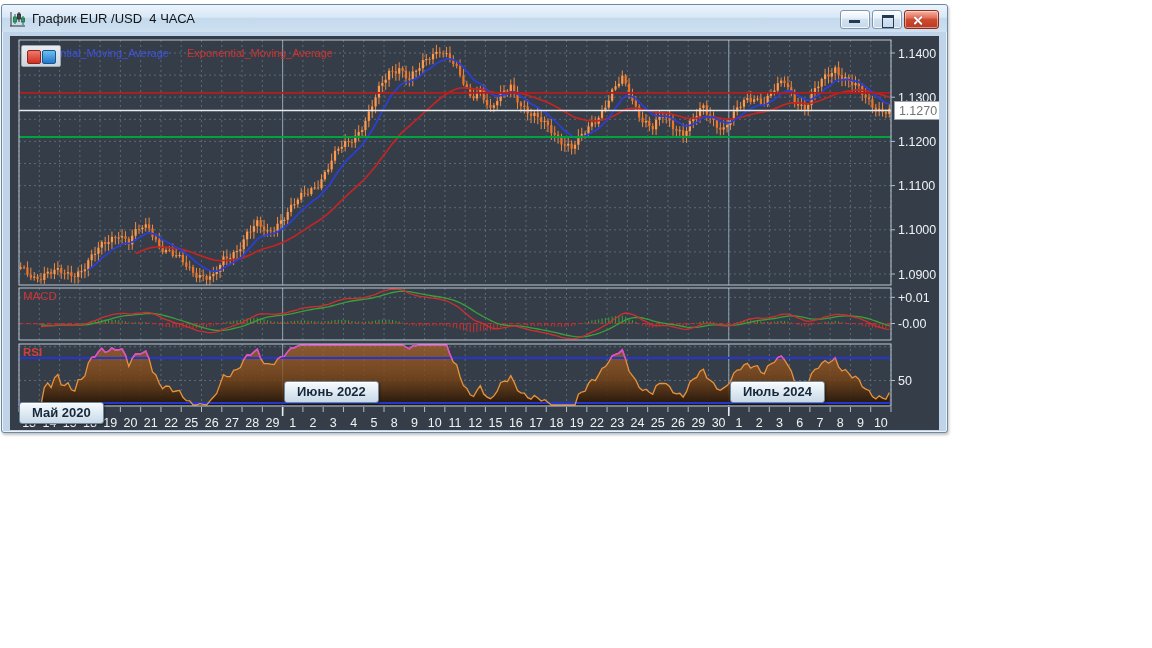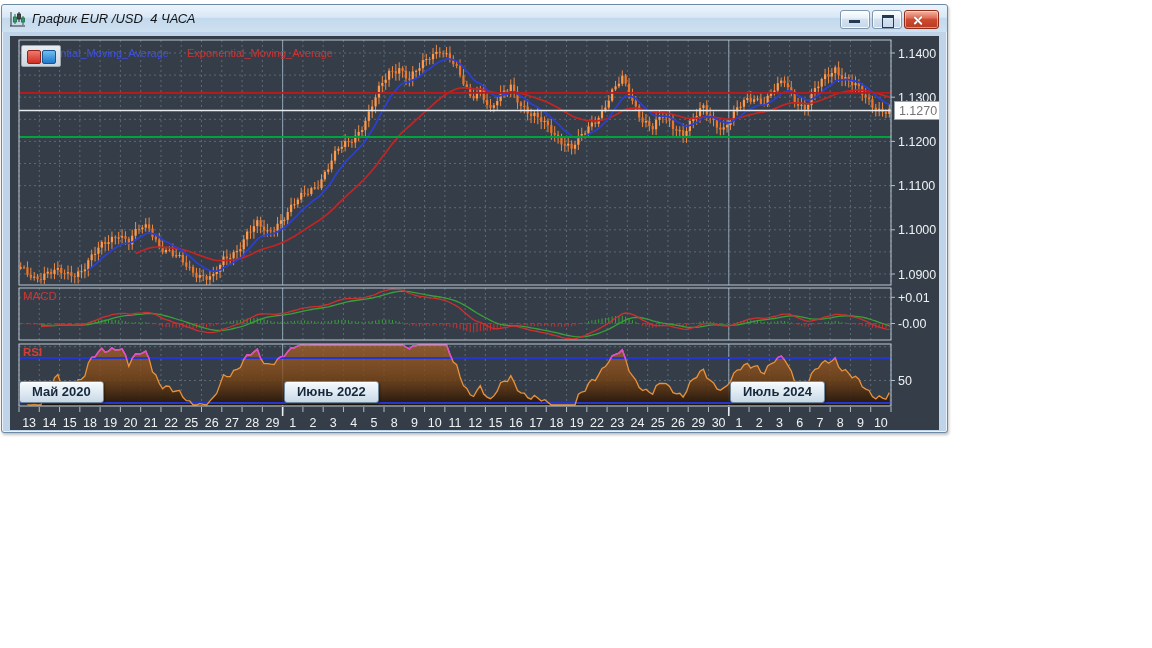--- a/index.html
+++ b/index.html
@@ -4,21 +4,21 @@
 <style>
   html,body{margin:0;padding:0;background:#ffffff;width:1152px;height:648px;
     font-family:"Liberation Sans","DejaVu Sans",sans-serif;}
   .window{position:absolute;left:1px;top:4px;width:945px;height:427px;
     background:#bfd4e8;border:1px solid #6d8aa5;border-radius:3px;
     box-shadow:inset 0 0 0 1px rgba(255,255,255,.7), 1px 2px 3px rgba(0,0,0,.25);}
   .titlebar{position:absolute;left:0;top:0;right:0;height:27px;
     background:linear-gradient(#ecf4fc,#d8e8f6 45%,#c3d9ed 50%,#cfe1f1);
     border-radius:3px 3px 0 0;display:flex;align-items:center;padding-left:7px;}
   .app-icon{width:17px;height:16px;margin-right:6px;display:inline-block;}
-  .title{font-size:13px;color:#141414;white-space:pre;font-style:italic;}
+  .title{font-size:13px;color:#141414;white-space:pre;}
   .controls{position:absolute;right:8px;top:5px;display:flex;gap:2px;}
   .wbtn{position:relative;width:30px;height:19px;border-radius:3px;padding:0;cursor:pointer;
     border:1px solid #8097ad;background:linear-gradient(#fdfeff,#e9f1f9 40%,#d3e2f0 50%,#c5d8ea);
     box-shadow:inset 0 0 0 1px rgba(255,255,255,.8);}
   .wbtn.close{width:35px;border:1px solid #8e2a18;
     background:linear-gradient(#f3b5a3,#e0705a 40%,#cf4a2f 50%,#b83c22);
     box-shadow:inset 0 0 0 1px rgba(255,255,255,.45);}
   .glyph-min{position:absolute;left:8px;bottom:5px;width:11px;height:3px;background:#243a52;}
   .glyph-max{position:absolute;left:9px;top:4px;width:10px;height:9px;
     border:1px solid #243a52;border-top:3px solid #243a52;background:transparent;}
@@ -39,21 +39,21 @@
   .pane-label{position:absolute;font-size:11.5px;z-index:4;}
   .pane-label.macd{left:13px;top:254px;}
   .pane-label.rsi{left:13px;top:310px;font-weight:bold;}
   .price-box{position:absolute;left:884px;top:65px;width:46px;height:17px;z-index:6;
     background:#ffffff;border:1px solid #9aa2aa;color:#737373;font-size:12.5px;
     display:flex;align-items:center;justify-content:center;}
   .month{position:absolute;height:22px;top:345px;z-index:7;padding:1px 12px 2px 12px;cursor:pointer;
     font-family:"Liberation Sans","DejaVu Sans",sans-serif;font-size:13px;font-weight:600;color:#16283a;
     background:linear-gradient(#f6fafd,#dde9f2 55%,#c9d9e7);border:1px solid #70869a;border-radius:3px;
     box-shadow:inset 0 1px 0 #fff, 1px 1px 2px rgba(0,0,0,.35);}
-  .month.may{left:9px;}
+  .month.may{left:9px;margin-top:21px;}
   .month.jun{left:274px;}
   .month.jul{left:720px;}
 </style>
 </head>
 <body>
 
 <div class="window">
   <div class="titlebar">
     <span class="app-icon">
       <svg width="17" height="16" viewBox="0 0 17 16">

